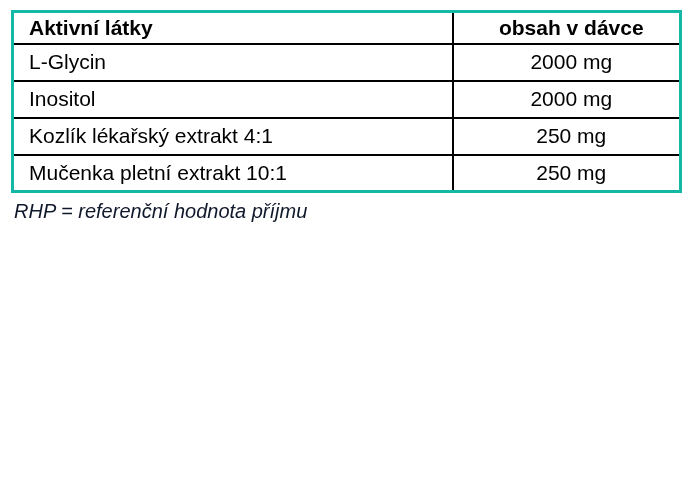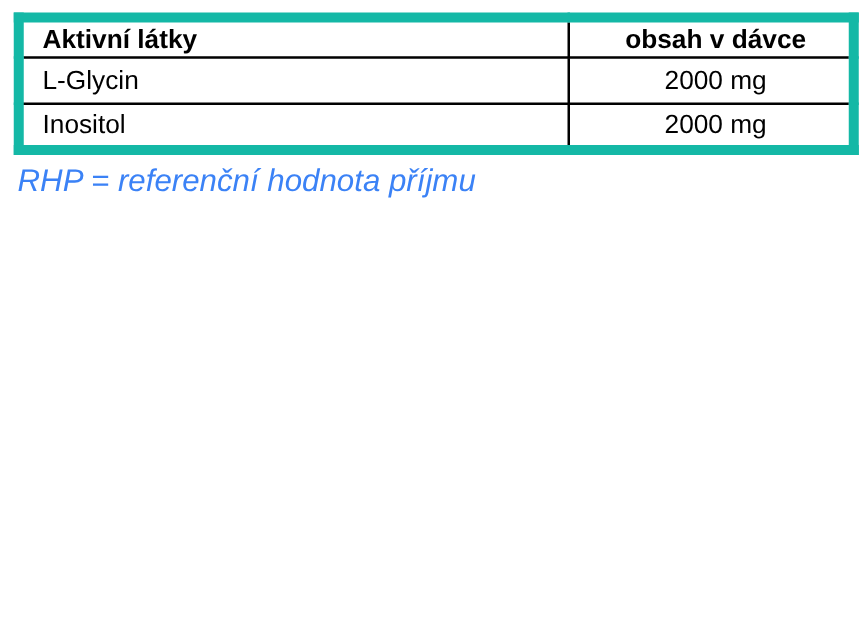--- a/index.html
+++ b/index.html
@@ -12,21 +12,21 @@
     width: 690px;
     height: 503px;
     background: #ffffff;
     box-sizing: border-box;
     padding: 10px 0 0 11px;
   }
   table.ingredients {
     border-collapse: collapse;
     table-layout: fixed;
     width: 668px;
-    border: 8px solid #14b8a6;
+    border: 3px solid #14b8a6;
   }
   table.ingredients th,
   table.ingredients td {
     border: 2px solid #000000;
     color: #000000;
     font-size: 21px;
     vertical-align: middle;
     overflow: hidden;
     white-space: nowrap;
     box-sizing: border-box;
@@ -47,23 +47,23 @@
     padding-right: 6px;
   }
   th.amount, td.amount {
     text-align: center;
     padding-left: 12px;
     padding-right: 2px;
   }
   .footnote {
     margin-top: 7px;
     padding-left: 3px;
-    font-size: 25px;
+    font-size: 20px;
     font-style: italic;
-    color: #3b82f6;
+    color: #0f172a;
   }
 </style>
 </head>
 <body>
 
 <div class="page">
   <table class="ingredients">
     <colgroup>
       <col class="col-substance">
       <col class="col-amount">
@@ -76,16 +76,24 @@
     </thead>
     <tbody>
       <tr>
         <td class="substance">L-Glycin</td>
         <td class="amount">2000 mg</td>
       </tr>
       <tr>
         <td class="substance">Inositol</td>
         <td class="amount">2000 mg</td>
       </tr>
+      <tr>
+        <td class="substance">Kozlík lékařský extrakt 4:1</td>
+        <td class="amount">250 mg</td>
+      </tr>
+      <tr>
+        <td class="substance">Mučenka pletní extrakt 10:1</td>
+        <td class="amount">250 mg</td>
+      </tr>
     </tbody>
   </table>
   <div class="footnote">RHP = referenční hodnota příjmu</div>
 </div>
 
 </body></html>

